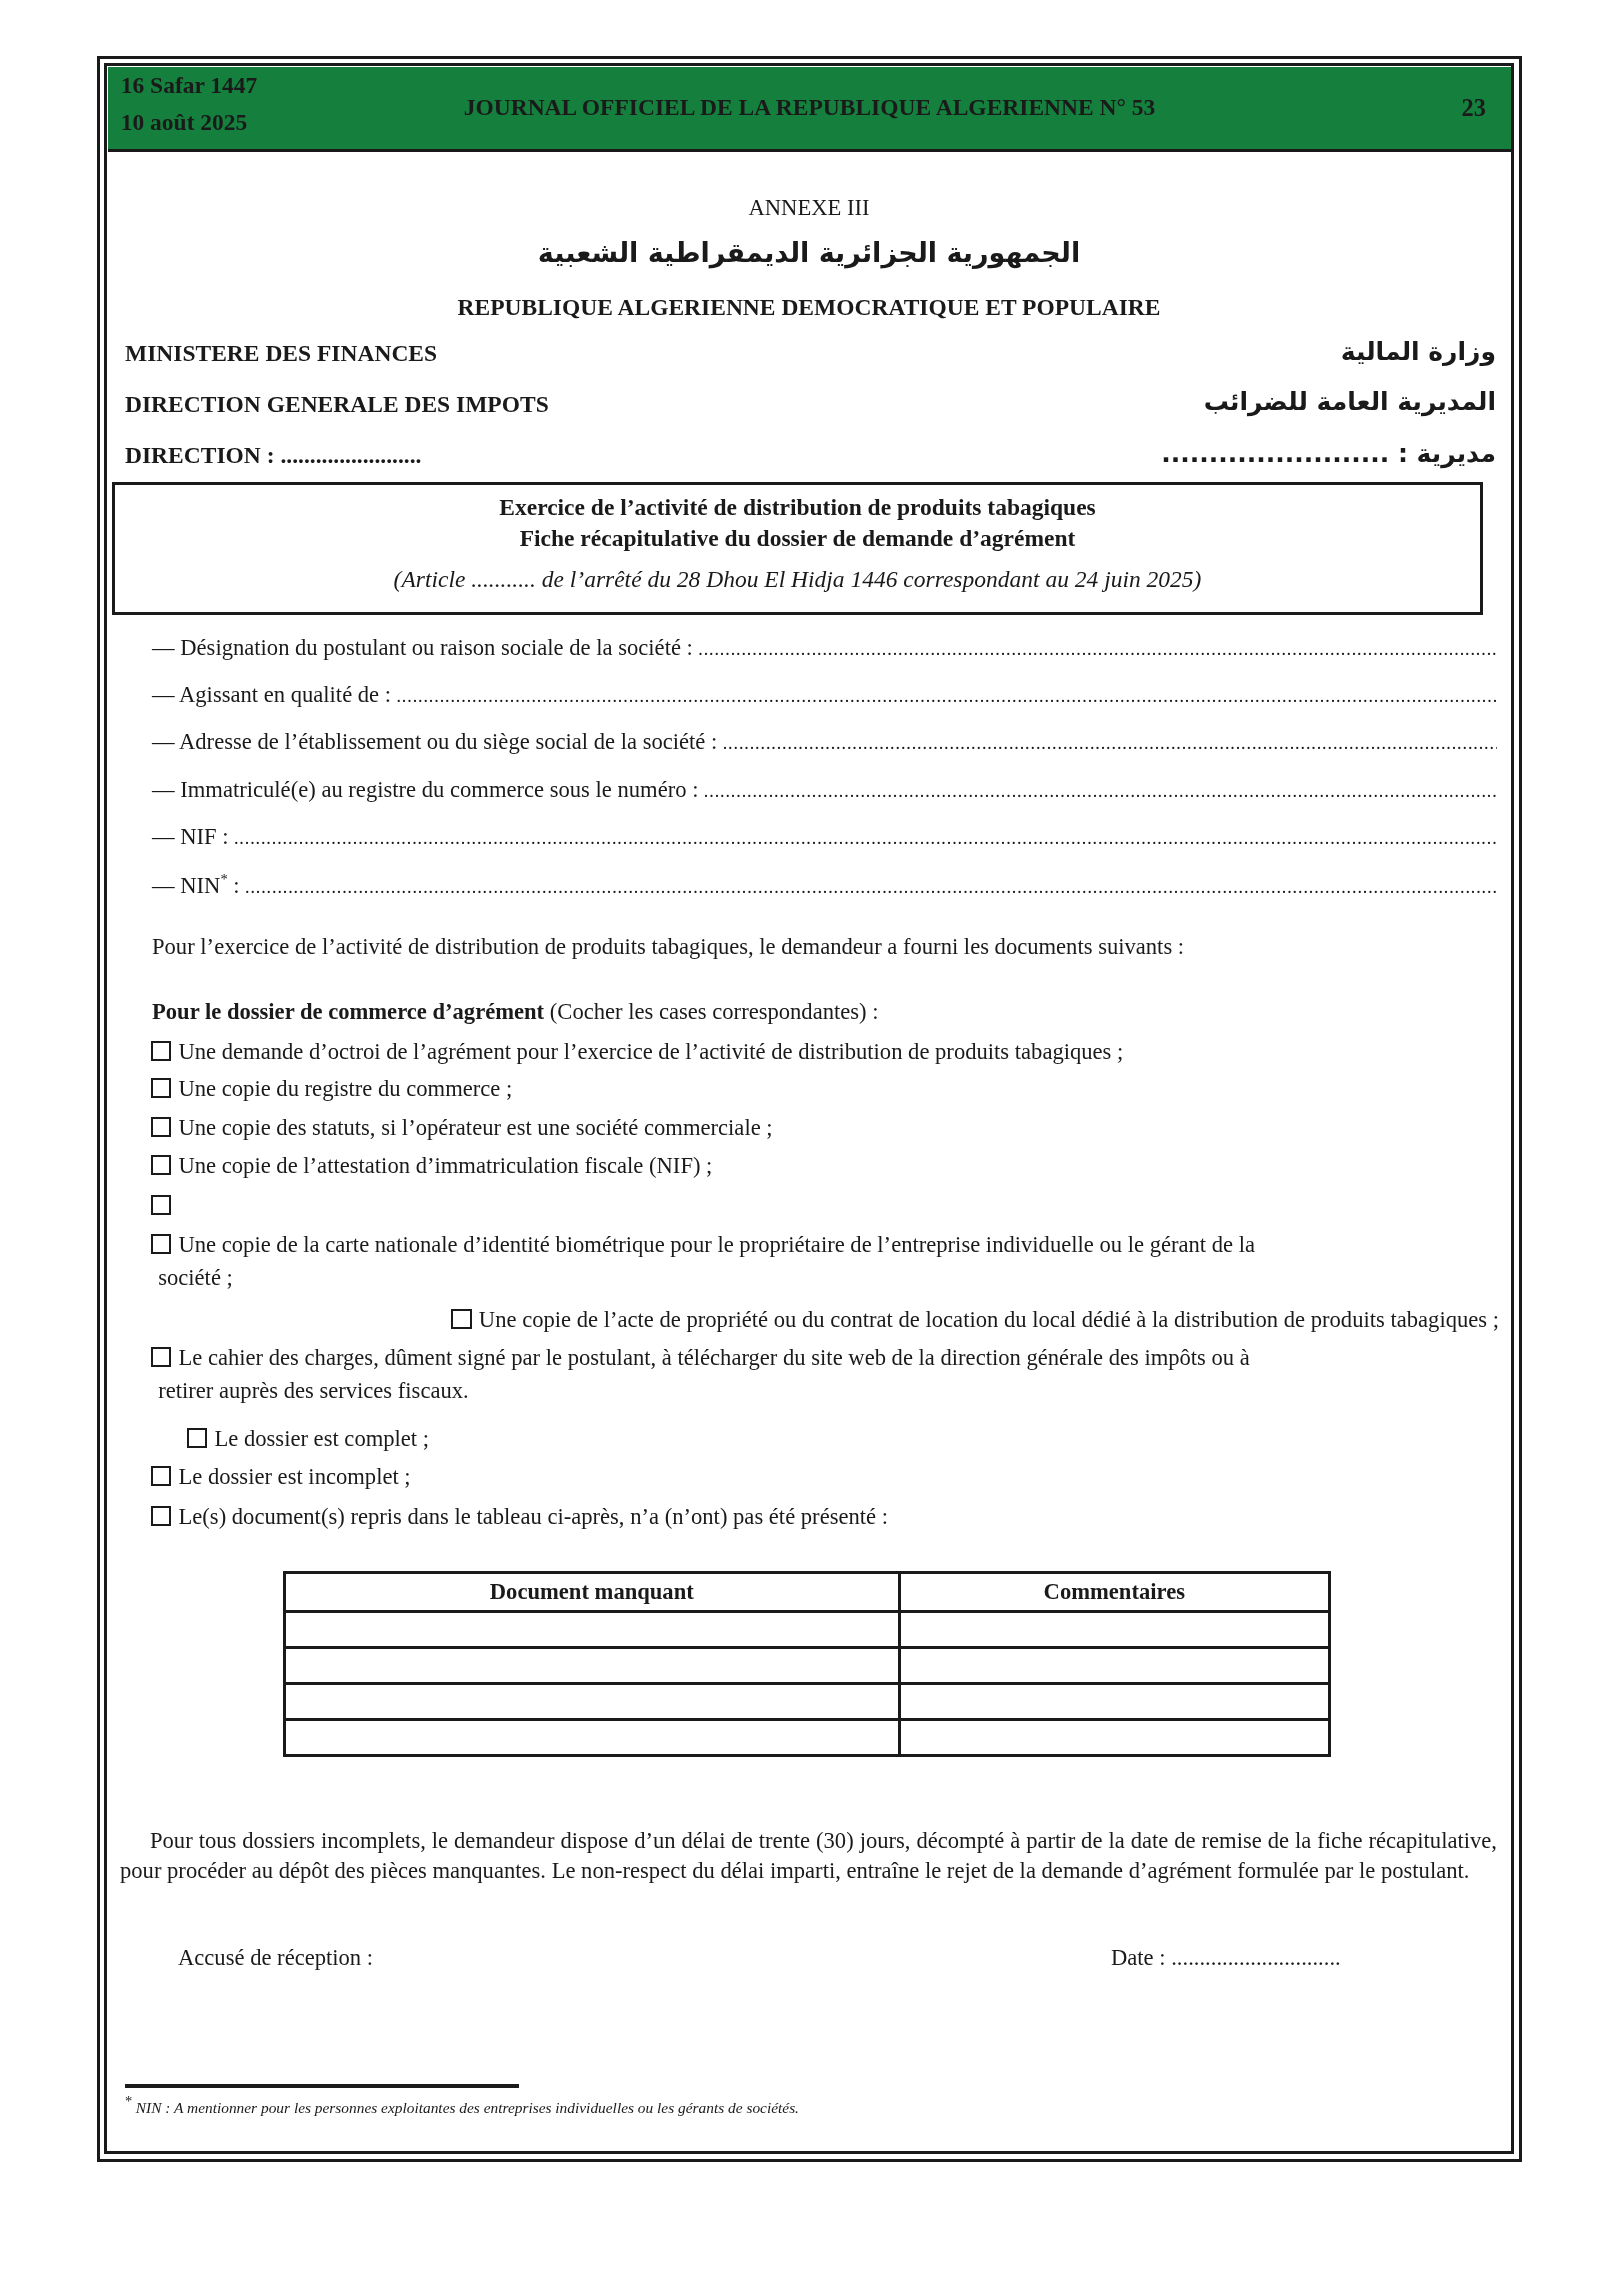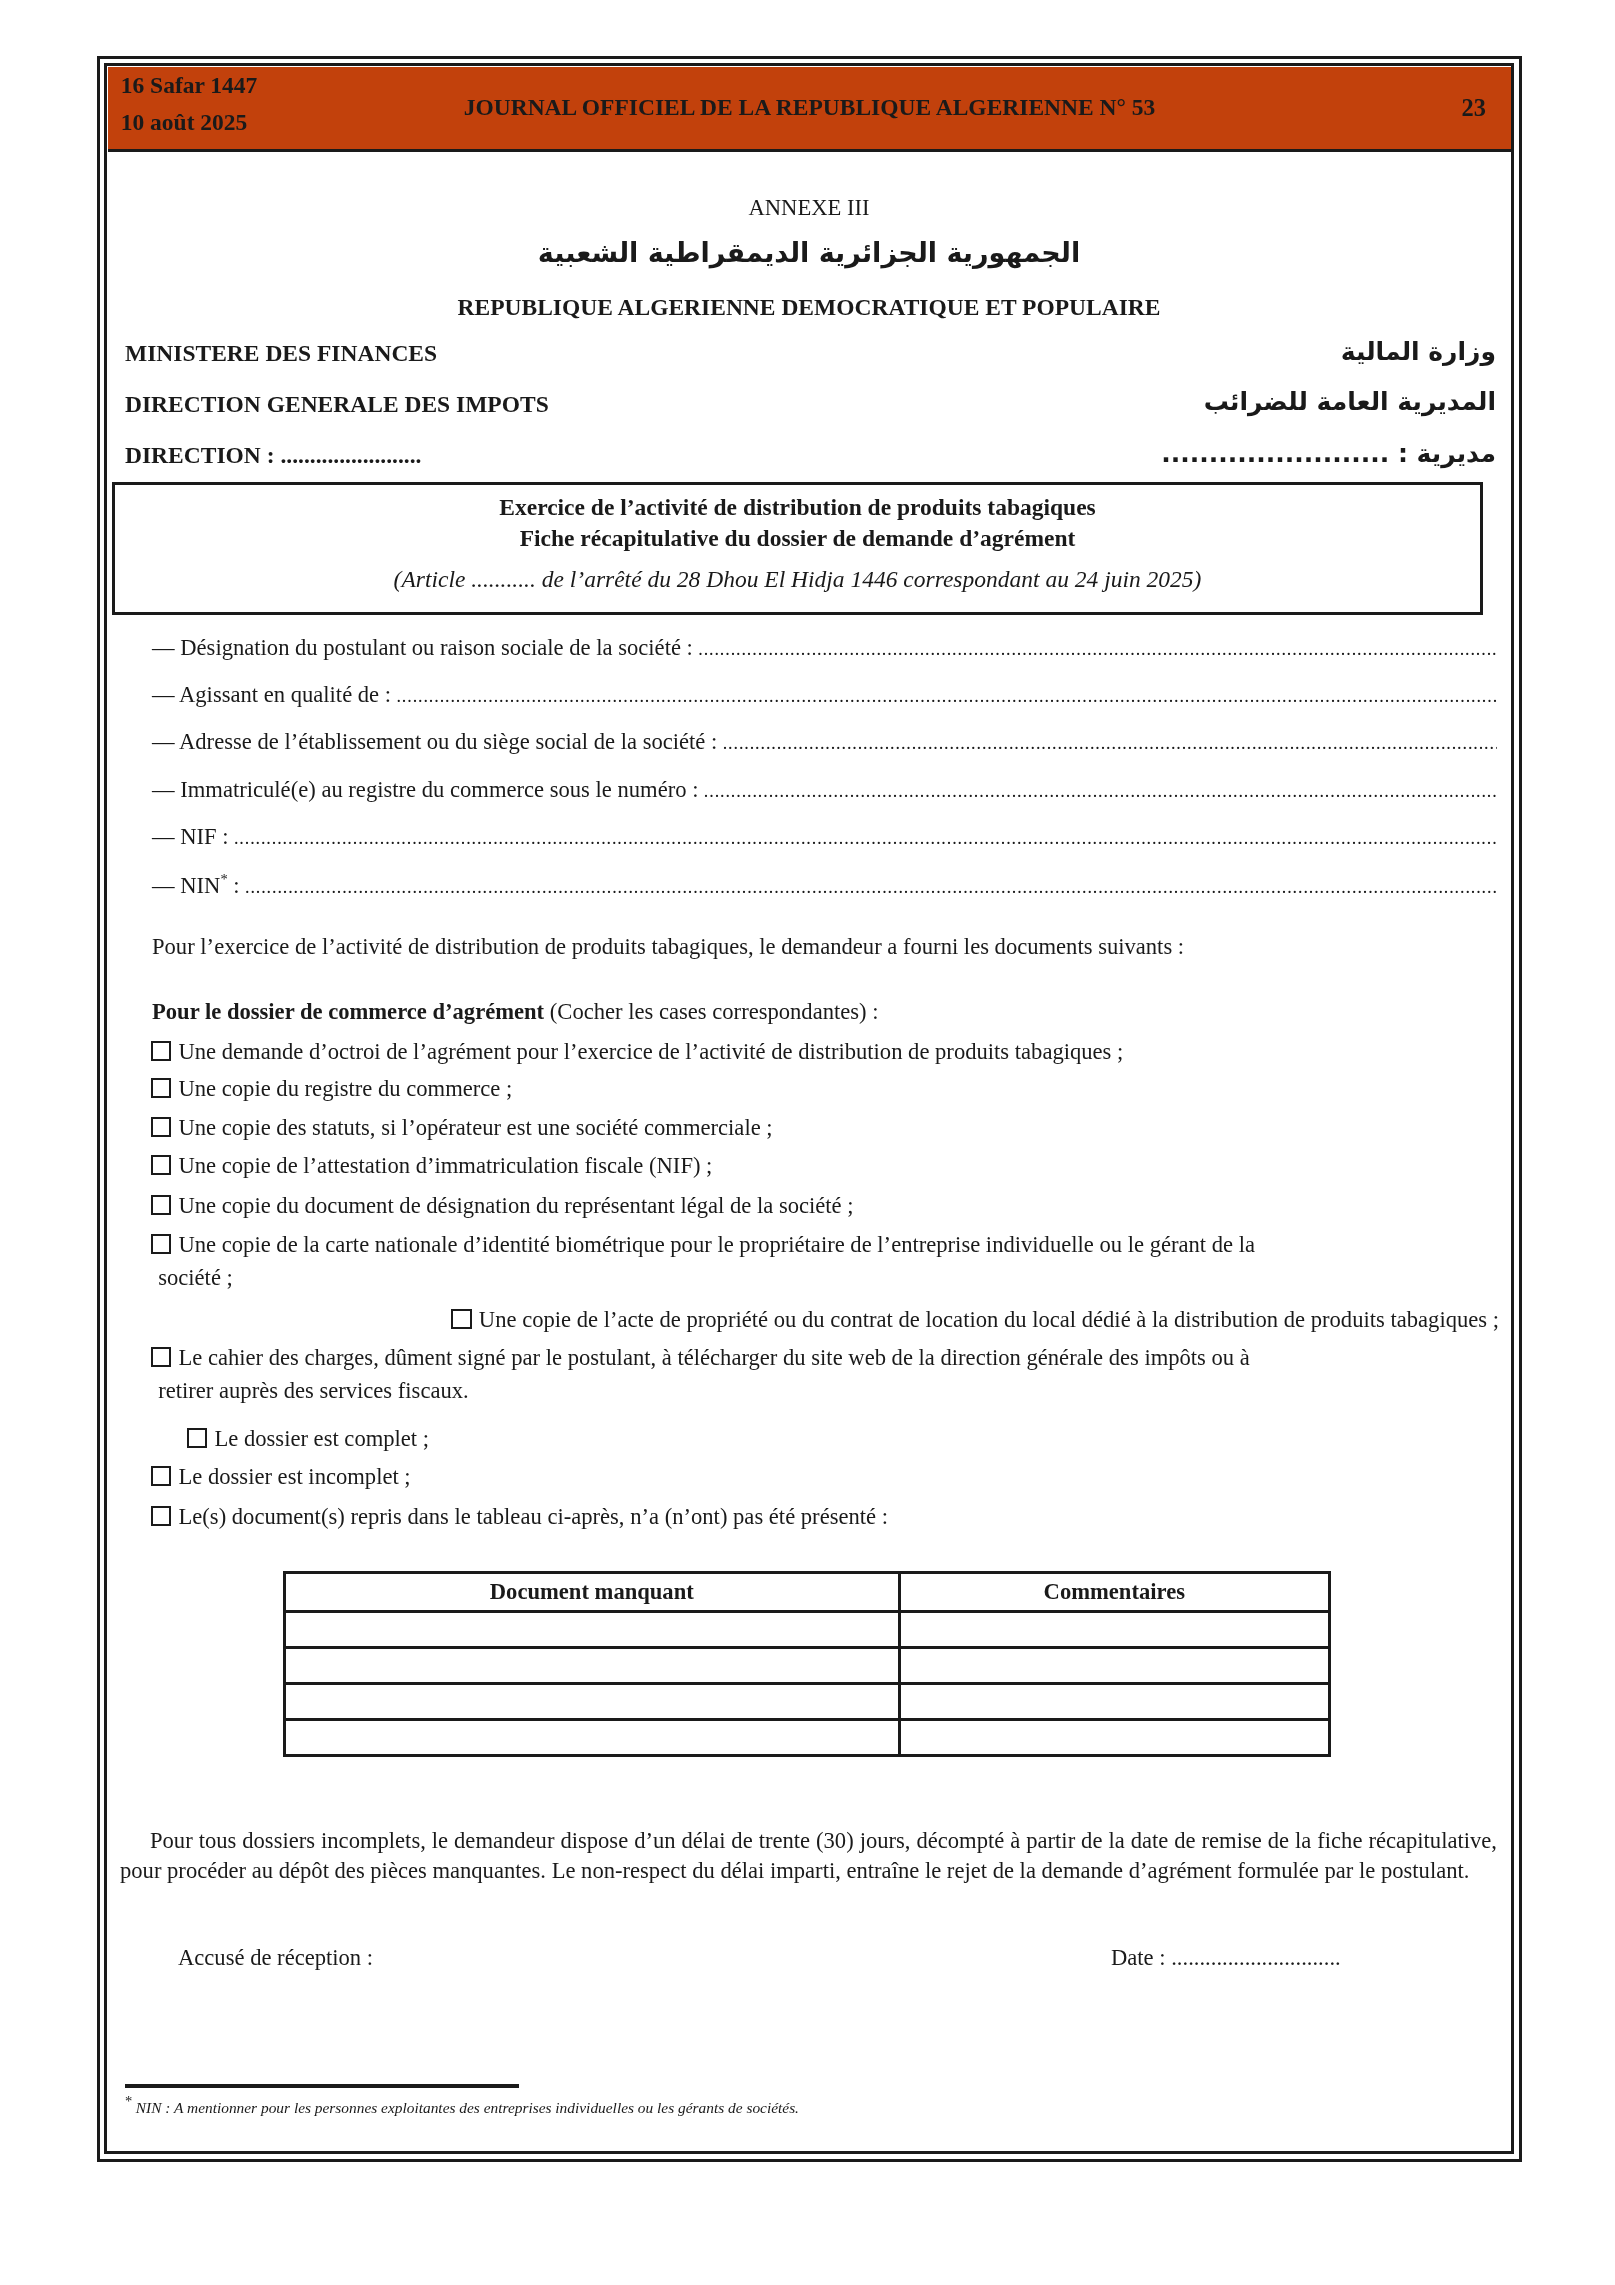--- a/index.html
+++ b/index.html
@@ -4,21 +4,21 @@
 <style>
   html, body { margin:0; padding:0; background:#ffffff; }
   body { width:1616px; height:2285px; position:relative; overflow:hidden;
          font-family:"Liberation Serif","DejaVu Serif",serif; color:#1a1a1a; }
   .abs { position:absolute; white-space:nowrap; }
   .frame-outer { position:absolute; left:97px; top:56px; width:1425px; height:2106px;
                  border:3.6px solid #1a1a1a; box-sizing:border-box; }
   .frame-inner { position:absolute; left:104px; top:63px; width:1410px; height:2091px;
                  border:3.6px solid #1a1a1a; box-sizing:border-box; }
   .header-band { position:absolute; left:108px; top:67px; width:1403px; height:82px;
-                 background:#c2410c; border-bottom:3.6px solid #1a1a1a; }
+                 background:#15803d; border-bottom:3.6px solid #1a1a1a; }
   .hdr-date { position:absolute; left:12.7px; font-weight:bold; font-size:23.5px; }
   .hdr-title { position:absolute; left:0; right:0; top:27px; text-align:center; font-weight:bold; font-size:23.5px; }
   .hdr-page { position:absolute; right:25px; top:27px; font-weight:bold; font-size:24.4px; }
 
   .center { left:104px; width:1410px; text-align:center; }
   .b { font-weight:bold; }
   .t26 { font-size:23.5px; }
   .t25 { font-size:22.6px; }
   .arabic { font-family:"DejaVu Sans",sans-serif; font-weight:bold; direction:rtl; }
 
@@ -105,21 +105,21 @@
 </div>
 
 <div class="para" style="top:934px;">Pour l’exercice de l’activité de distribution de produits tabagiques, le demandeur a fourni les documents suivants :</div>
 
 <div class="para" style="top:999px;"><b>Pour le dossier de commerce d’agrément</b><span> (Cocher les cases correspondantes) :</span></div>
 
 <div class="check" style="top:1035px;"><span class="box"></span><span>Une demande d’octroi de l’agrément pour l’exercice de l’activité de distribution de produits tabagiques ;</span></div>
 <div class="check" style="top:1072px;"><span class="box"></span><span>Une copie du registre du commerce ;</span></div>
 <div class="check" style="top:1111px;"><span class="box"></span><span>Une copie des statuts, si l’opérateur est une société commerciale ;</span></div>
 <div class="check" style="top:1149px;"><span class="box"></span><span>Une copie de l’attestation d’immatriculation fiscale (NIF) ;</span></div>
-<div class="check" style="top:1189px;"><span class="box"></span><span>Une copie du document de désignation du représentant légal de la société ;</span></div>
+<div class="check" style="top:1189px;"><span class="box"></span></div>
 <div class="check" style="top:1228px;"><span class="box"></span><span>Une copie de la carte nationale d’identité biométrique pour le propriétaire de l’entreprise individuelle ou le gérant de la</span><br><span class="cont">société ;</span></div>
 <div class="check" style="top:1303px;text-align:right;"><span class="box"></span><span>Une copie de l’acte de propriété ou du contrat de location du local dédié à la distribution de produits tabagiques ;</span></div>
 <div class="check" style="top:1341px;"><span class="box"></span><span>Le cahier des charges, dûment signé par le postulant, à télécharger du site web de la direction générale des impôts ou à</span><br><span class="cont">retirer auprès des services fiscaux.</span></div>
 
 <div class="check" style="top:1422px;padding-left:36px;"><span class="box"></span><span>Le dossier est complet ;</span></div>
 <div class="check" style="top:1460px;"><span class="box"></span><span>Le dossier est incomplet ;</span></div>
 <div class="check" style="top:1500px;"><span class="box"></span><span>Le(s) document(s) repris dans le tableau ci-après, n’a (n’ont) pas été présenté :</span></div>
 
 <table class="missing">
   <thead>

